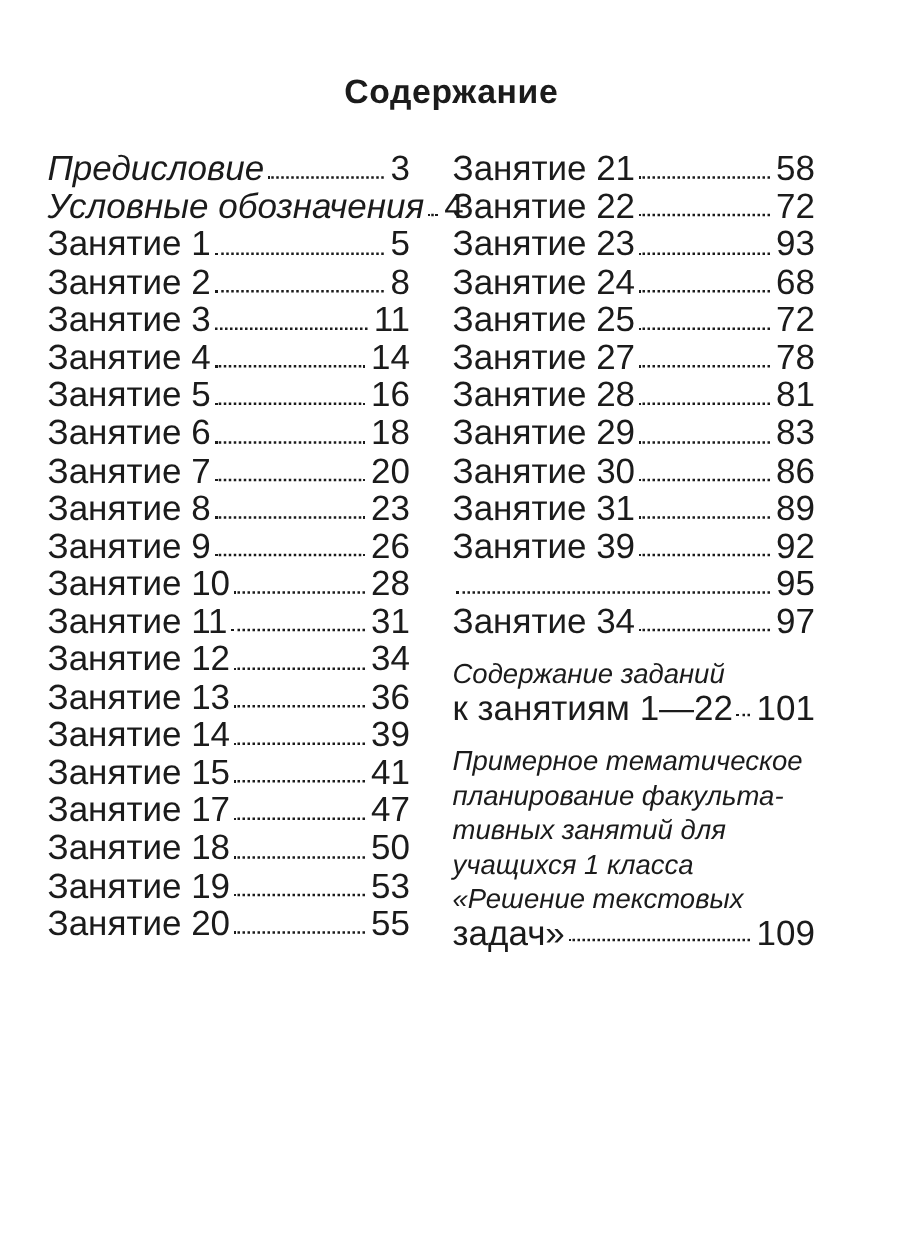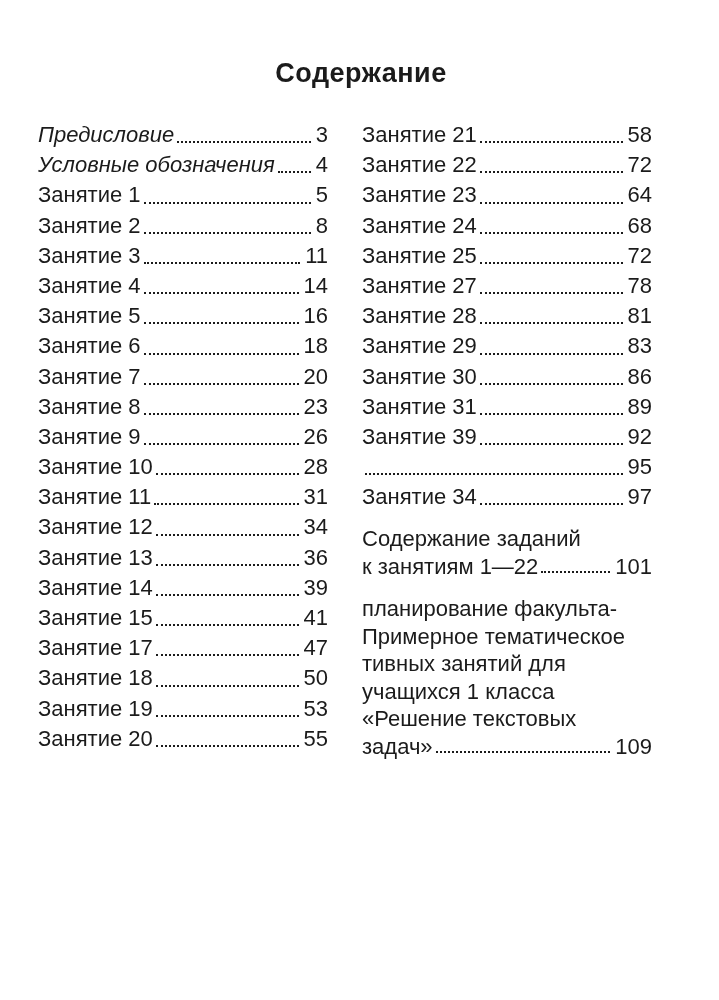--- a/index.html
+++ b/index.html
@@ -30,21 +30,21 @@
     left: 38px;
     width: 614px;
     display: flex;
     gap: 34px;
   }
   .col { width: 290px; }
   .row {
     display: flex;
     align-items: baseline;
     height: 30.2px;
-    font-size: 22px;
+    font-size: 28px;
     line-height: 30.2px;
   }
   .row .label { white-space: nowrap; }
   .row.italic .label { font-style: italic; }
   .dots {
     flex: 1;
     min-width: 8px;
     align-self: flex-end;
     margin: 0 5px 7px 3px;
     border-bottom: 2.6px dotted #1b1b1b;
@@ -52,20 +52,21 @@
   .pagenum { white-space: nowrap; }
   .block {
     margin-top: 13px;
     font-size: 22px;
   }
   .block + .block { margin-top: 15px; }
   .bline {
     height: 27.5px;
     line-height: 27.5px;
     white-space: nowrap;
+    font-style: italic;
   }
   .block .row { height: 27.5px; line-height: 27.5px; }
   .footer {
     position: absolute;
     left: 0;
     top: 905px;
     width: 719px;
     height: 70px;
   }
 </style>
@@ -191,21 +192,21 @@
           <span class="pagenum">58</span>
         </div>
         <div class="row">
           <span class="label">Занятие 22</span>
           <span class="dots"></span>
           <span class="pagenum">72</span>
         </div>
         <div class="row">
           <span class="label">Занятие 23</span>
           <span class="dots"></span>
-          <span class="pagenum">64</span>
+          <span class="pagenum">93</span>
         </div>
         <div class="row">
           <span class="label">Занятие 24</span>
           <span class="dots"></span>
           <span class="pagenum">68</span>
         </div>
         <div class="row">
           <span class="label">Занятие 25</span>
           <span class="dots"></span>
           <span class="pagenum">72</span>
@@ -251,22 +252,22 @@
         </div>
         <div class="block">
           <div class="bline">Содержание заданий</div>
           <div class="row">
             <span class="label">к занятиям 1—22</span>
             <span class="dots"></span>
             <span class="pagenum">101</span>
           </div>
         </div>
         <div class="block">
+          <div class="bline">Примерное тематическое</div>
           <div class="bline">планирование факульта-</div>
-          <div class="bline">Примерное тематическое</div>
           <div class="bline">тивных занятий для</div>
           <div class="bline">учащихся 1 класса</div>
           <div class="bline">«Решение текстовых</div>
           <div class="row">
             <span class="label">задач»</span>
             <span class="dots"></span>
             <span class="pagenum">109</span>
           </div>
         </div>
       </div>

